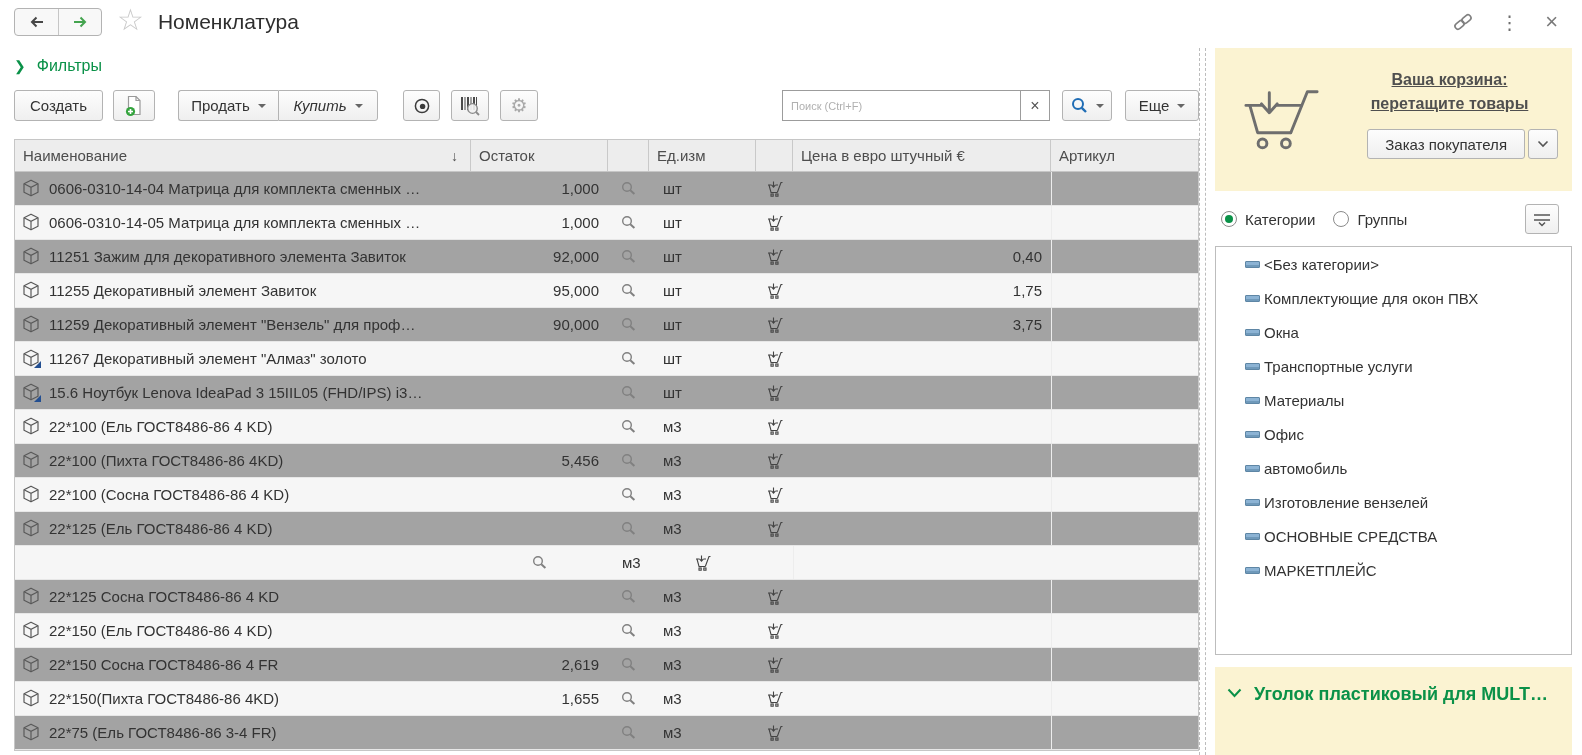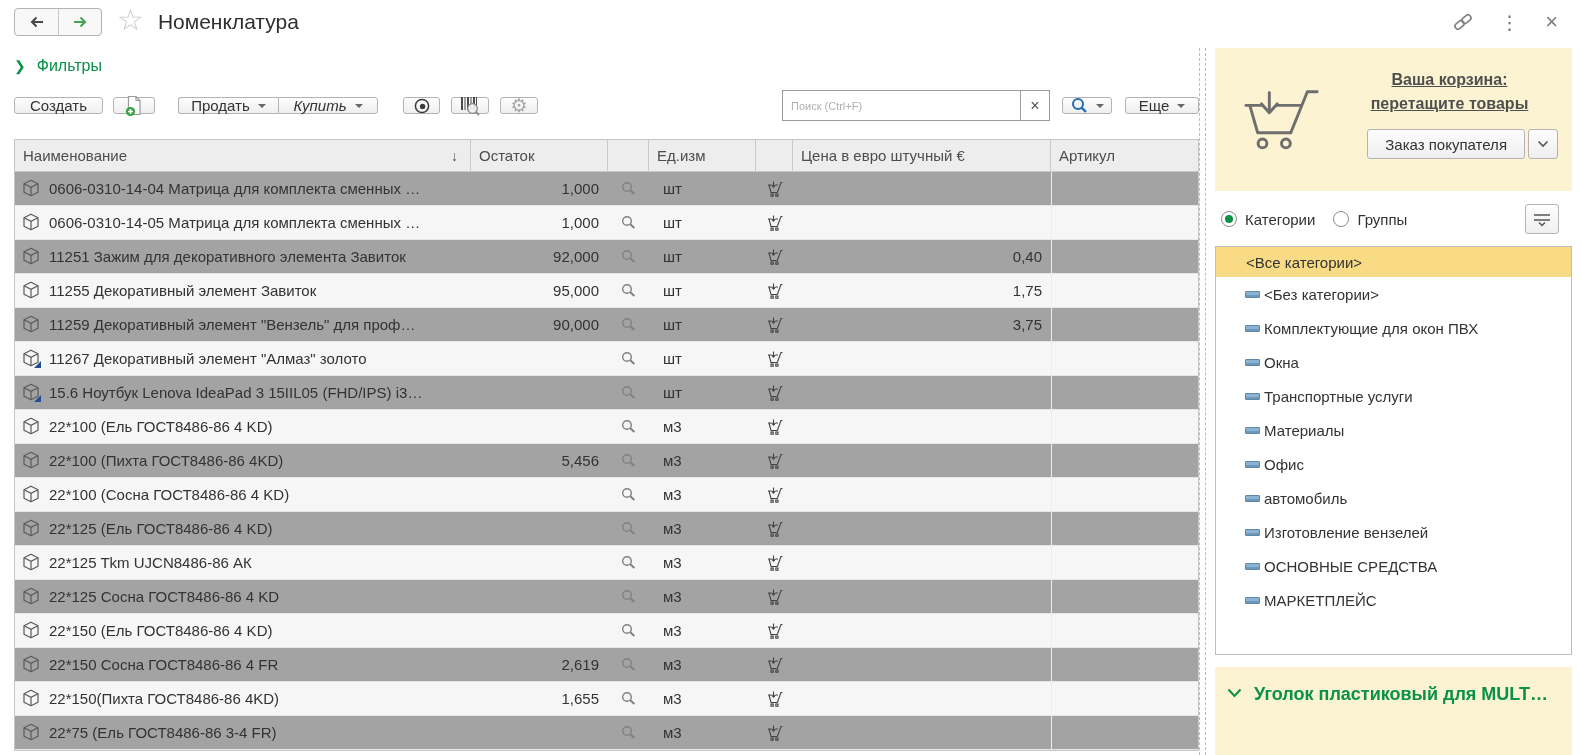--- a/index.html
+++ b/index.html
@@ -27,21 +27,21 @@
   .splitter{width:7px;border-left:1px dashed #bcbcbc;border-right:1px dashed #bcbcbc;margin-top:4px;flex:none;}
   .rightpanel{flex:1;padding:4px 10px 0 9px;}
 
   
   .filters-row{margin-top:8px;height:28px;display:flex;align-items:center;gap:11px;}
   .filters-chev{color:var(--green);font-size:14px;}
   .filters-label{color:var(--green);font-size:16px;cursor:pointer;}
 
   
   .toolbar{margin-top:10px;height:31px;display:flex;align-items:center;}
-  .btn{height:17px;border:1px solid #b3b3b3;border-radius:3px;background:linear-gradient(#fdfdfd,#efefef);
+  .btn{height:31px;border:1px solid #b3b3b3;border-radius:3px;background:linear-gradient(#fdfdfd,#efefef);
        color:#333;font-size:15px;display:inline-flex;align-items:center;justify-content:center;
        padding:0 15px;cursor:pointer;white-space:nowrap;}
   .caret{width:0;height:0;border-left:4px solid transparent;border-right:4px solid transparent;
          border-top:4px solid #666;display:inline-block;margin-left:8px;}
   .iconbtn{padding:0;width:38px;}
   .btngroup{display:flex;margin-left:23px;}
   .btngroup .btn:first-child{border-radius:3px 0 0 3px;border-right:none;width:100px;}
   .btngroup .btn:last-child{border-radius:0 3px 3px 0;width:100px;font-style:italic;}
   .gear-glyph{font-size:19px;color:#a9a9a9;line-height:1;}
   .search{width:268px;height:31px;border:1px solid #9c9c9c;display:flex;background:#fff;margin-left:auto;}
@@ -615,29 +615,20 @@
           <rect x="4" y="13" width="2.2" height="2.2"></rect>
           <rect x="8.8" y="13" width="2.2" height="2.2"></rect>
         </svg>
       </span>
     </div>
     <div class="td c-price"></div>
     <div class="td c-article"></div>
   </div>
 
   <div class="trow">
-    <div class="td c-name">
-      <span class="pkg">
-        <svg width="18" height="19" viewBox="0 0 18 19">
-          <path d="M9 1.2 L16 4.8 L16 13.2 L9 16.8 L2 13.2 L2 4.8 Z" fill="none" stroke="#5a5a5a" stroke-width="1.2" stroke-linejoin="round"></path>
-          <path d="M2 4.8 L9 8.4 L16 4.8 M9 8.4 L9 16.8" fill="none" stroke="#5a5a5a" stroke-width="1.2"></path>
-        </svg>
-      </span>
-      <span>22*125 Tkm UJCN8486-86 АК</span>
-    </div>
     <div class="td c-stock"></div>
     <div class="td c-lens">
       <span>
         <svg width="15" height="15" viewBox="0 0 15 15">
           <circle cx="6" cy="6" r="4.3" fill="none" stroke="#808080" stroke-width="1.4"></circle>
           <path d="M9.3 9.3 L13.4 13" stroke="#808080" stroke-width="2"></path>
         </svg>
       </span>
     </div>
     <div class="td c-unit">м3</div>
@@ -879,21 +870,20 @@
         <span>
           <svg width="18" height="15" viewBox="0 0 18 15">
             <path d="M1 3 H17 M1 8 H17" stroke="#555" stroke-width="1.5"></path>
             <path d="M6 10.5 L9 13.5 L12 10.5" fill="none" stroke="#555" stroke-width="1.5"></path>
           </svg>
         </span>
       </button>
     </div>
 
     <div class="catlist">
-      <div class="cat-all">&lt;Все категории&gt;</div>
       <div>
   <div class="cat-item">
     <span class="cat-dash"></span>
     <span>&lt;Без категории&gt;</span>
   </div>
 
   <div class="cat-item">
     <span class="cat-dash"></span>
     <span>Комплектующие для окон ПВХ</span>
   </div>

